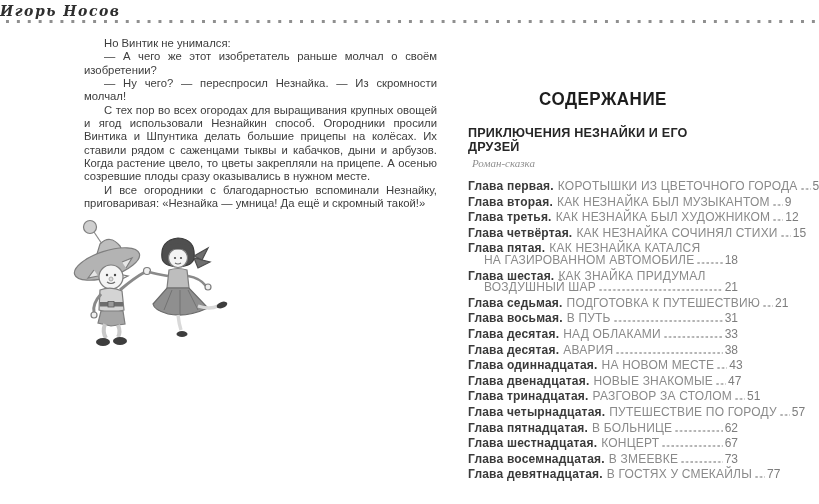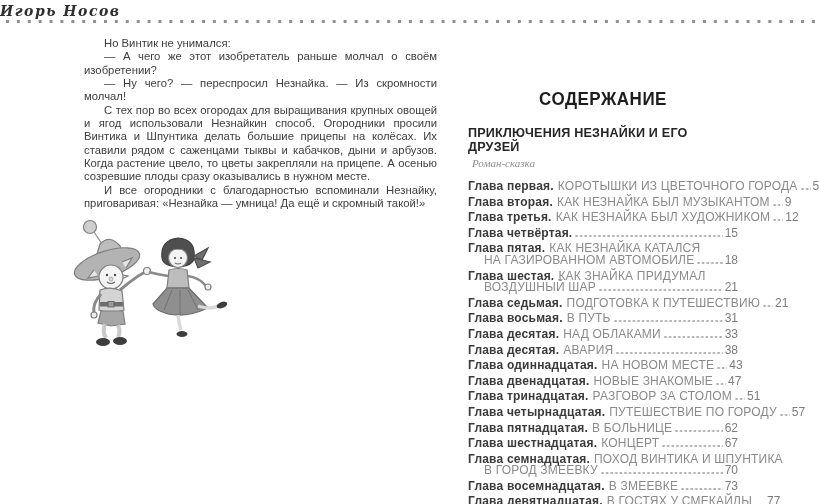--- a/index.html
+++ b/index.html
@@ -159,20 +159,21 @@
           <div class="toc-line">
             <span class="toc-label">Глава третья.</span>
             <span class="toc-title">КАК НЕЗНАЙКА БЫЛ ХУДОЖНИКОМ</span>
             <span class="toc-leader"></span>
             <span class="toc-page">12</span>
           </div>
         </div>
         <div class="toc-entry">
           <div class="toc-line">
             <span class="toc-label">Глава четвёртая.</span>
+            <span class="toc-title">КАК НЕЗНАЙКА СОЧИНЯЛ СТИХИ</span>
             <span class="toc-leader"></span>
             <span class="toc-page">15</span>
           </div>
         </div>
         <div class="toc-entry">
           <div class="toc-line">
             <span class="toc-label">Глава пятая.</span>
             <span class="toc-title">КАК НЕЗНАЙКА КАТАЛСЯ</span>
           </div>
           <div class="toc-line">
@@ -267,31 +268,20 @@
         <div class="toc-entry">
           <div class="toc-line">
             <span class="toc-label">Глава шестнадцатая.</span>
             <span class="toc-title">КОНЦЕРТ</span>
             <span class="toc-leader"></span>
             <span class="toc-page">67</span>
           </div>
         </div>
         <div class="toc-entry">
           <div class="toc-line">
-            <span class="toc-label">Глава семнадцатая.</span>
-            <span class="toc-title">ПОХОД ВИНТИКА И ШПУНТИКА</span>
-          </div>
-          <div class="toc-line">
-            <span class="toc-title cont">В ГОРОД ЗМЕЕВКУ</span>
-            <span class="toc-leader"></span>
-            <span class="toc-page">70</span>
-          </div>
-        </div>
-        <div class="toc-entry">
-          <div class="toc-line">
             <span class="toc-label">Глава восемнадцатая.</span>
             <span class="toc-title">В ЗМЕЕВКЕ</span>
             <span class="toc-leader"></span>
             <span class="toc-page">73</span>
           </div>
         </div>
         <div class="toc-entry">
           <div class="toc-line">
             <span class="toc-label">Глава девятнадцатая.</span>
             <span class="toc-title">В ГОСТЯХ У СМЕКАЙЛЫ</span>

